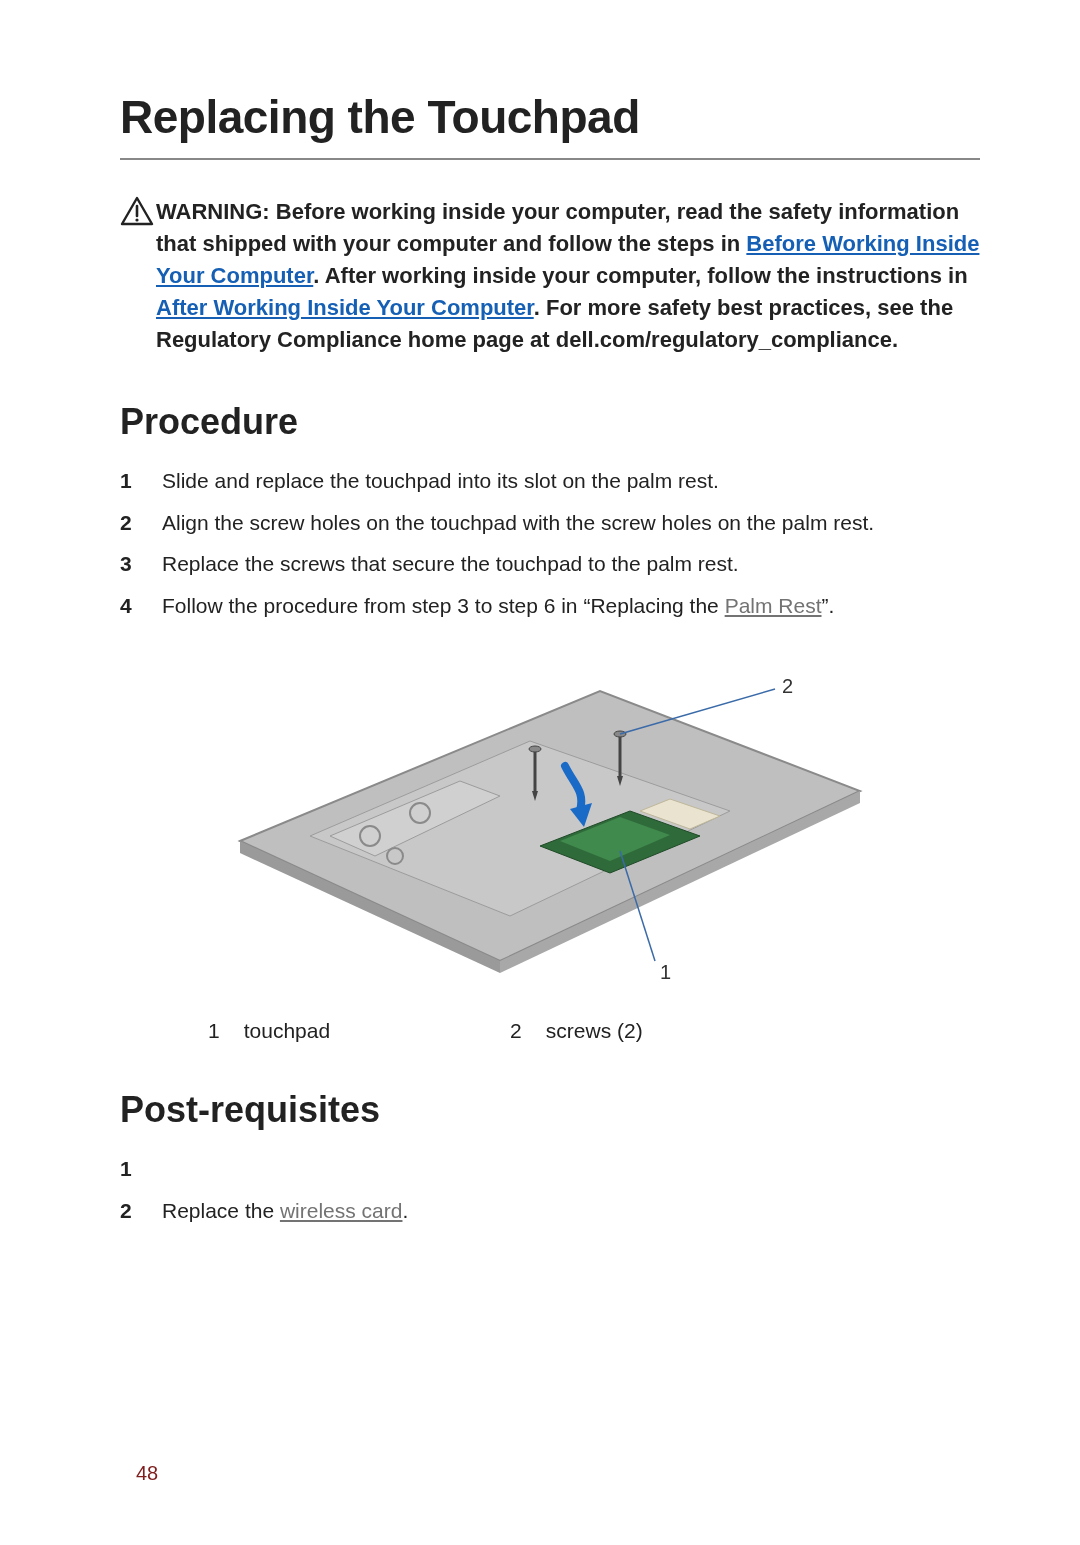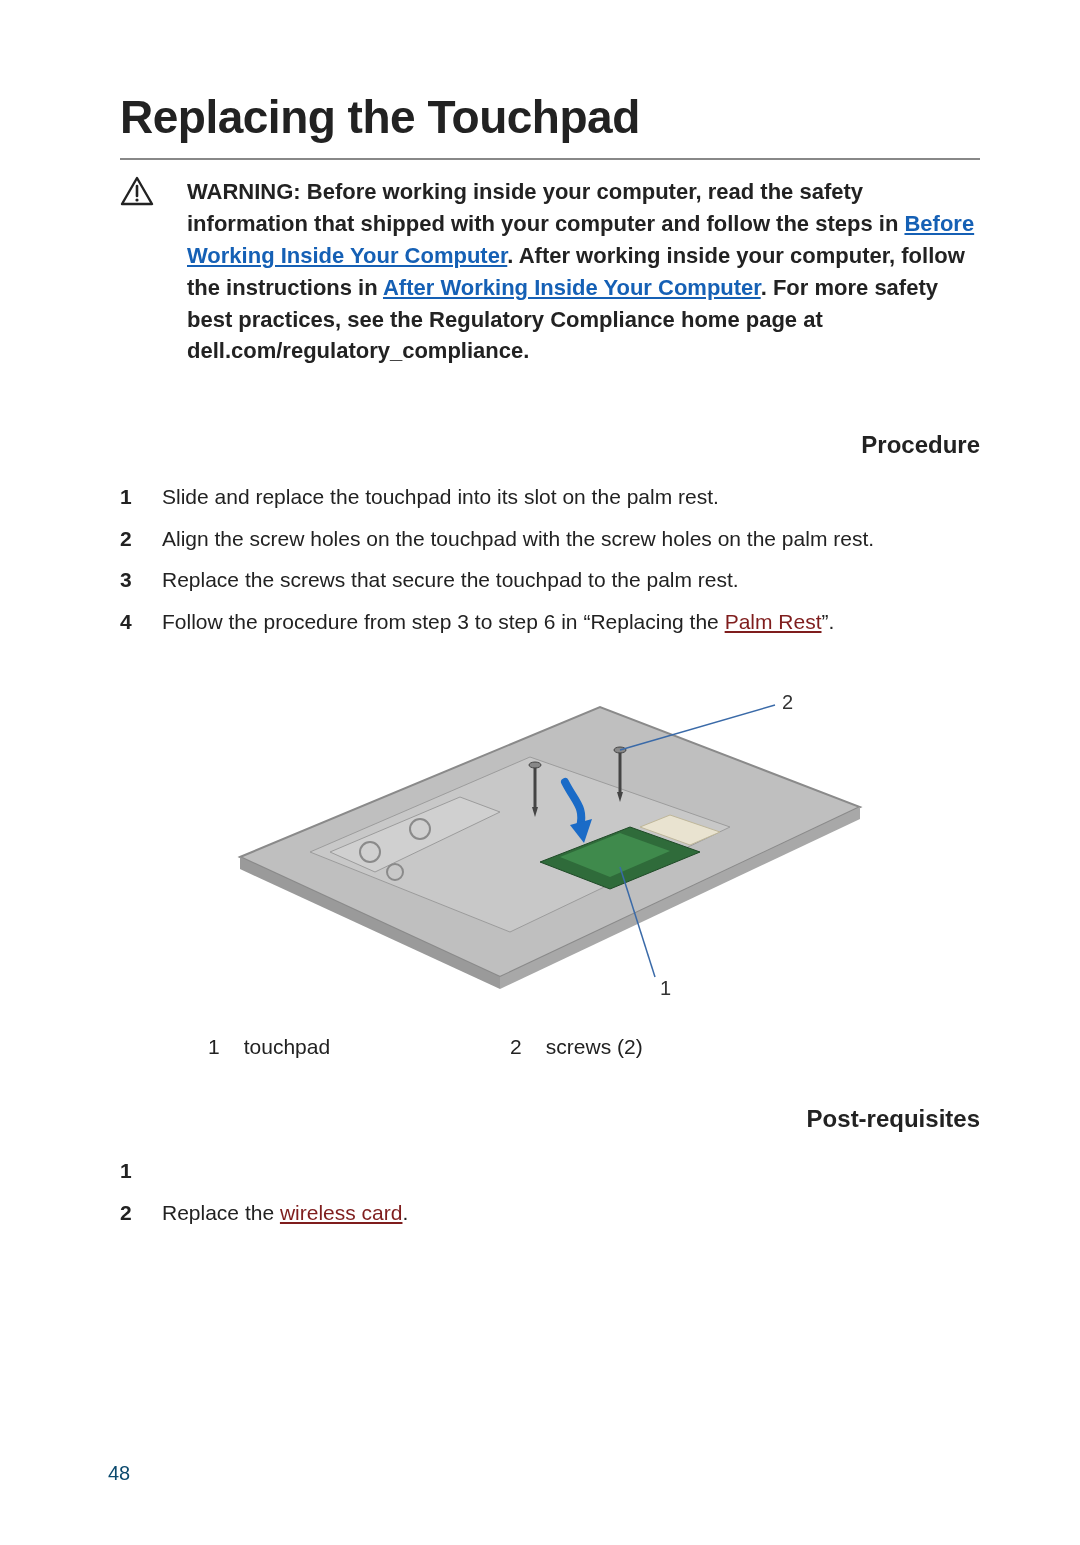--- a/index.html
+++ b/index.html
@@ -1,32 +1,32 @@
 <!DOCTYPE html>
 <html><head>
 <meta charset="utf-8">
 <style>
   * { box-sizing: border-box; margin: 0; padding: 0; }
   html, body { width: 1080px; height: 1545px; background: #fff; font-family: "Segoe UI", "Helvetica Neue", Arial, sans-serif; color: #222; }
   .page { padding: 90px 100px 40px 120px; position: relative; height: 100%; }
-  h1.title { font-size: 46px; font-weight: 700; letter-spacing: -0.5px; padding-bottom: 14px; border-bottom: 2px solid #888; margin-bottom: 16px; }
-  .warning-block { display: flex; gap: 33px; margin-bottom: 64px; }
+  h1.title { font-size: 46px; font-weight: 700; letter-spacing: -0.5px; padding-bottom: 14px; border-bottom: 2px solid #888; margin-bottom: 36px; }
+  .warning-block { display: flex; gap: 2px; margin-bottom: 46px; }
   .warning-icon { flex: 0 0 34px; }
   .warning-text { font-size: 22px; font-weight: 700; line-height: 1.45; }
   .warning-text a, .link { color: #1560b5; text-decoration: underline; font-weight: 700; }
-  h2.section { font-size: 24px; font-weight: 700; margin-bottom: 22px; text-align: right; }
+  h2.section { font-size: 36px; font-weight: 700; margin-bottom: 22px; }
   ol.steps { list-style: none; margin-bottom: 20px; }
   ol.steps li { display: flex; gap: 24px; font-size: 21px; line-height: 1.5; margin-bottom: 10px; }
   ol.steps li .num { font-weight: 700; min-width: 18px; }
-  ol.steps li .txt a { color: #7f1d1d; text-decoration: underline; font-weight: 400; }
+  ol.steps li .txt a { color: #737373; text-decoration: underline; font-weight: 400; }
   .figure-wrap { width: 100%; margin: 10px 0 18px 0; }
   .figure-wrap svg { display: block; margin: 0 auto; }
   .legend { display: flex; gap: 180px; padding-left: 88px; font-size: 21px; margin-bottom: 46px; }
   .legend .item { display: flex; gap: 24px; }
-  .page-number { position: absolute; bottom: 60px; left: 108px; font-size: 20px; color: #0c4a6e; }
+  .page-number { position: absolute; bottom: 60px; left: 136px; font-size: 20px; color: #7f1d1d; }
 </style>
 </head>
 <body>
 
 <div class="page">
 
   <h1 class="title">Replacing the Touchpad</h1>
 
   <div class="warning-block">
     <div class="warning-icon">

